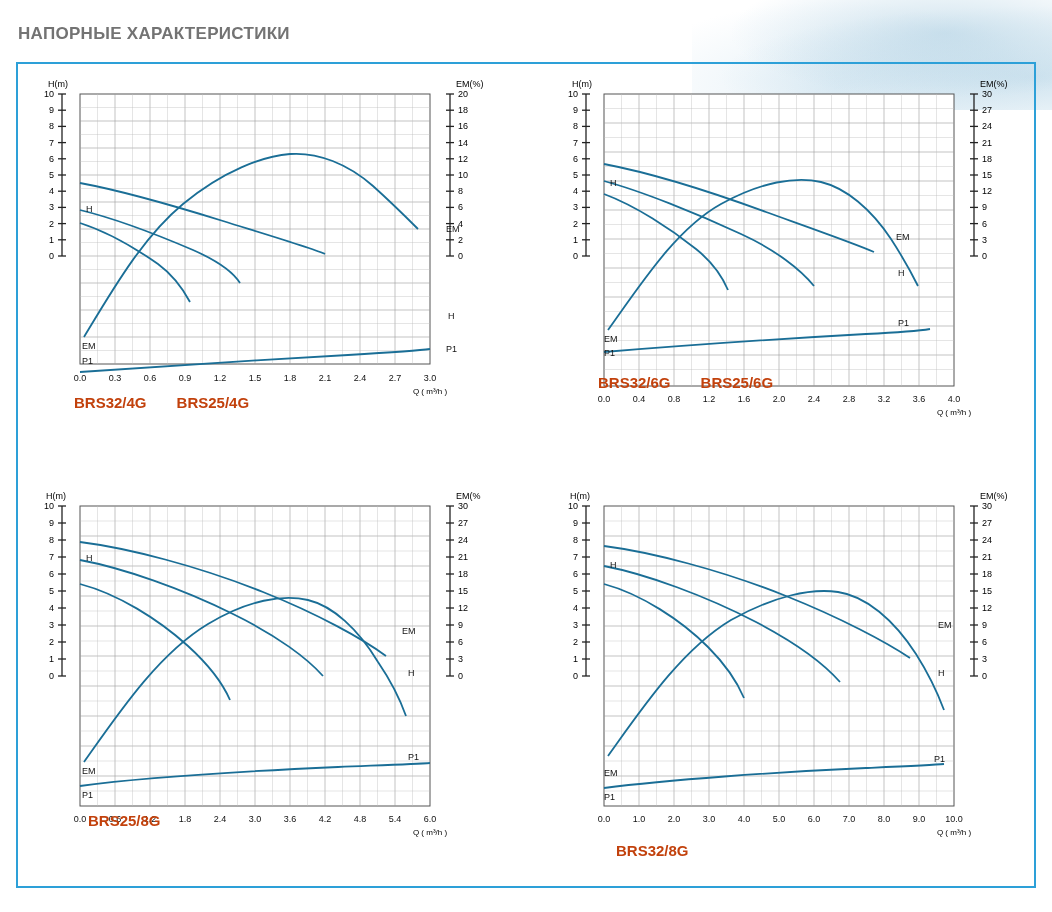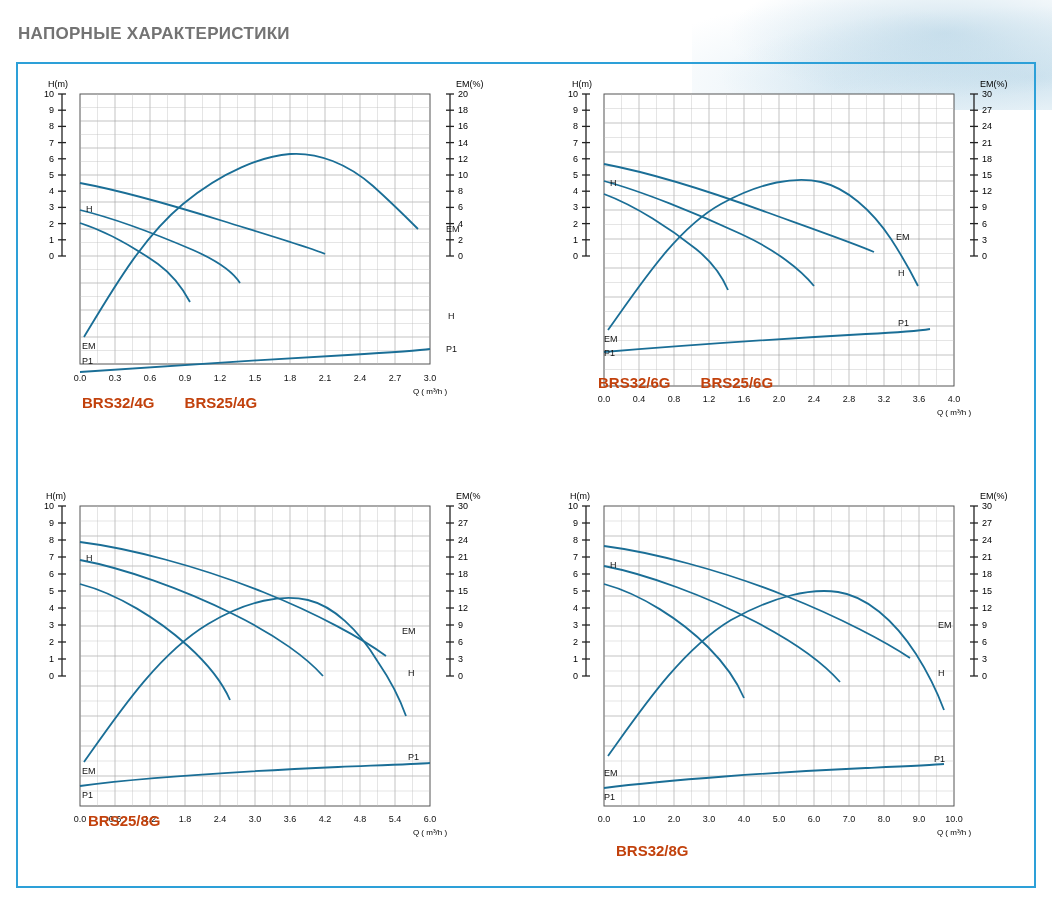--- a/index.html
+++ b/index.html
@@ -38,21 +38,21 @@
   .c2{left:508px;top:0;width:508px;height:420px;}
   .c3{left:0;top:420px;width:508px;height:402px;}
   .c4{left:508px;top:420px;width:508px;height:402px;}
 
   .chart-svg{display:block;}
   .titles{
     position:absolute;
     font-size:15px;font-weight:bold;color:#c2410c;
     white-space:nowrap;
   }
-  .t1{left:64px;top:330px;}
+  .t1{left:56px;top:330px;}
   .t2{left:72px;top:310px;}
   .t3{left:70px;top:328px;text-align:right;}
   .t4{left:90px;top:330px;margin-top:28px;}
   .t-sep{display:inline-block;width:30px;}
   text{font-family:"Liberation Sans", sans-serif;}
 </style>
 </head>
 <body>
 
 <div class="watermark"></div>

